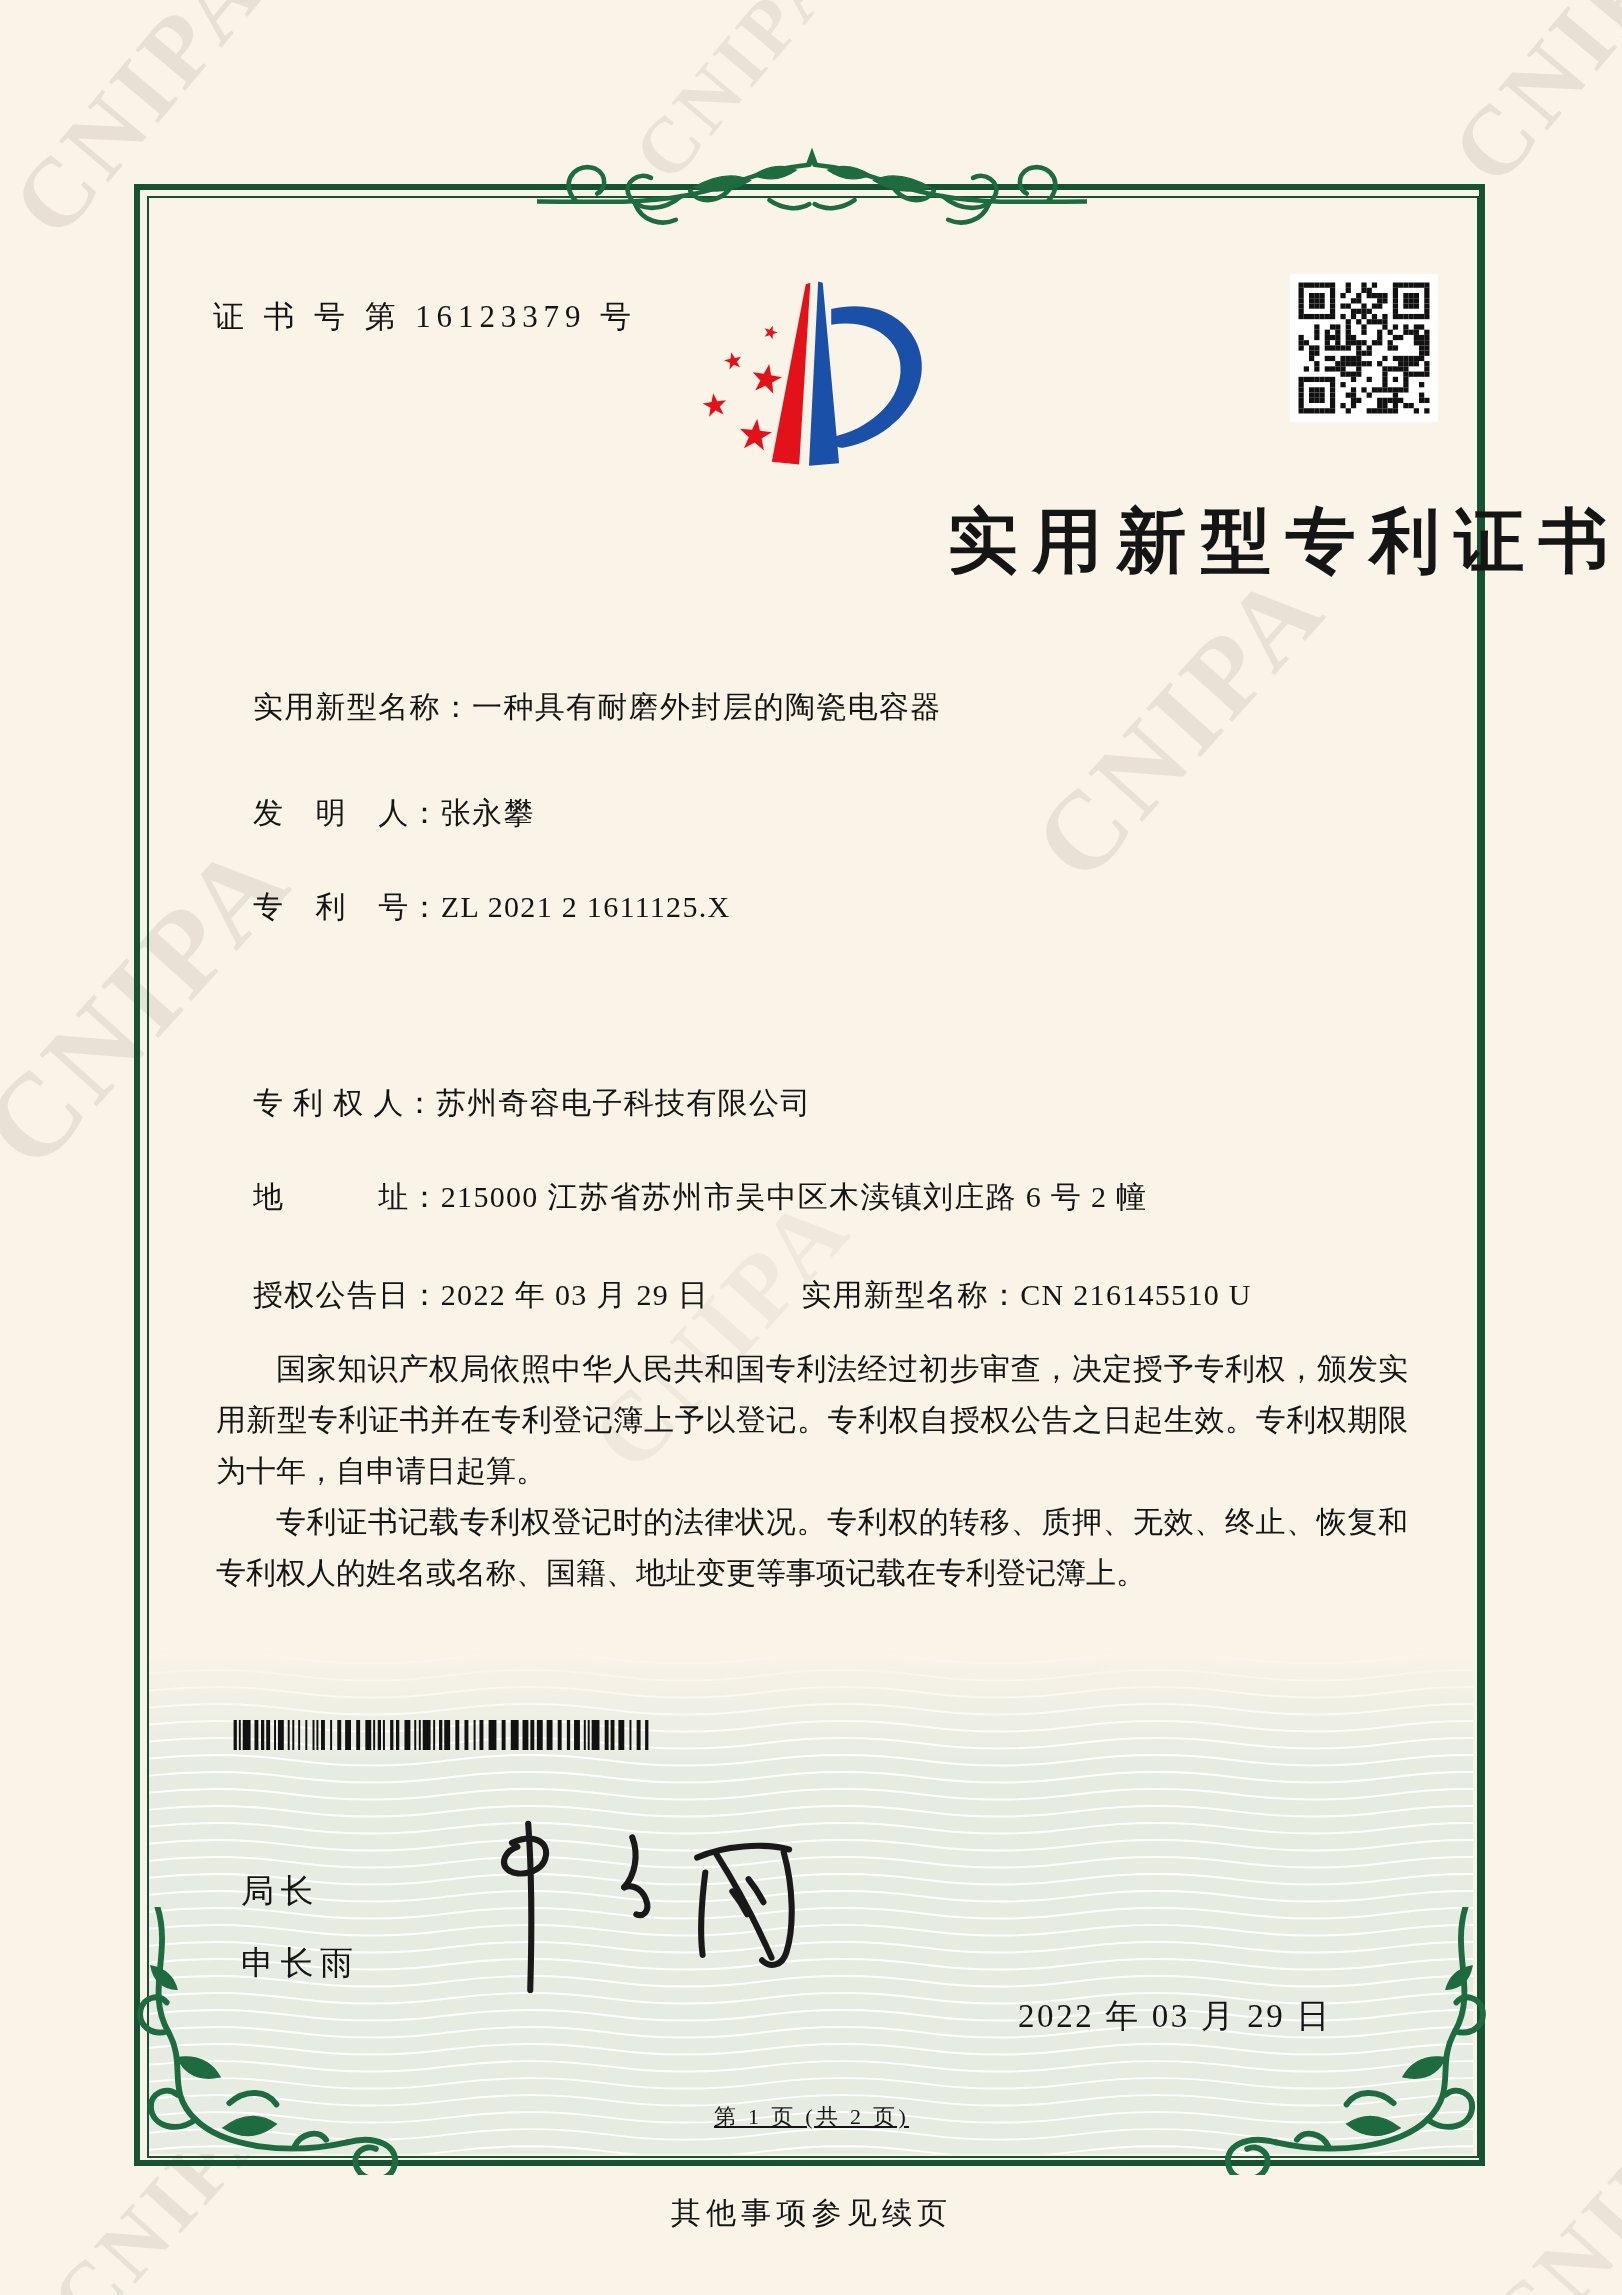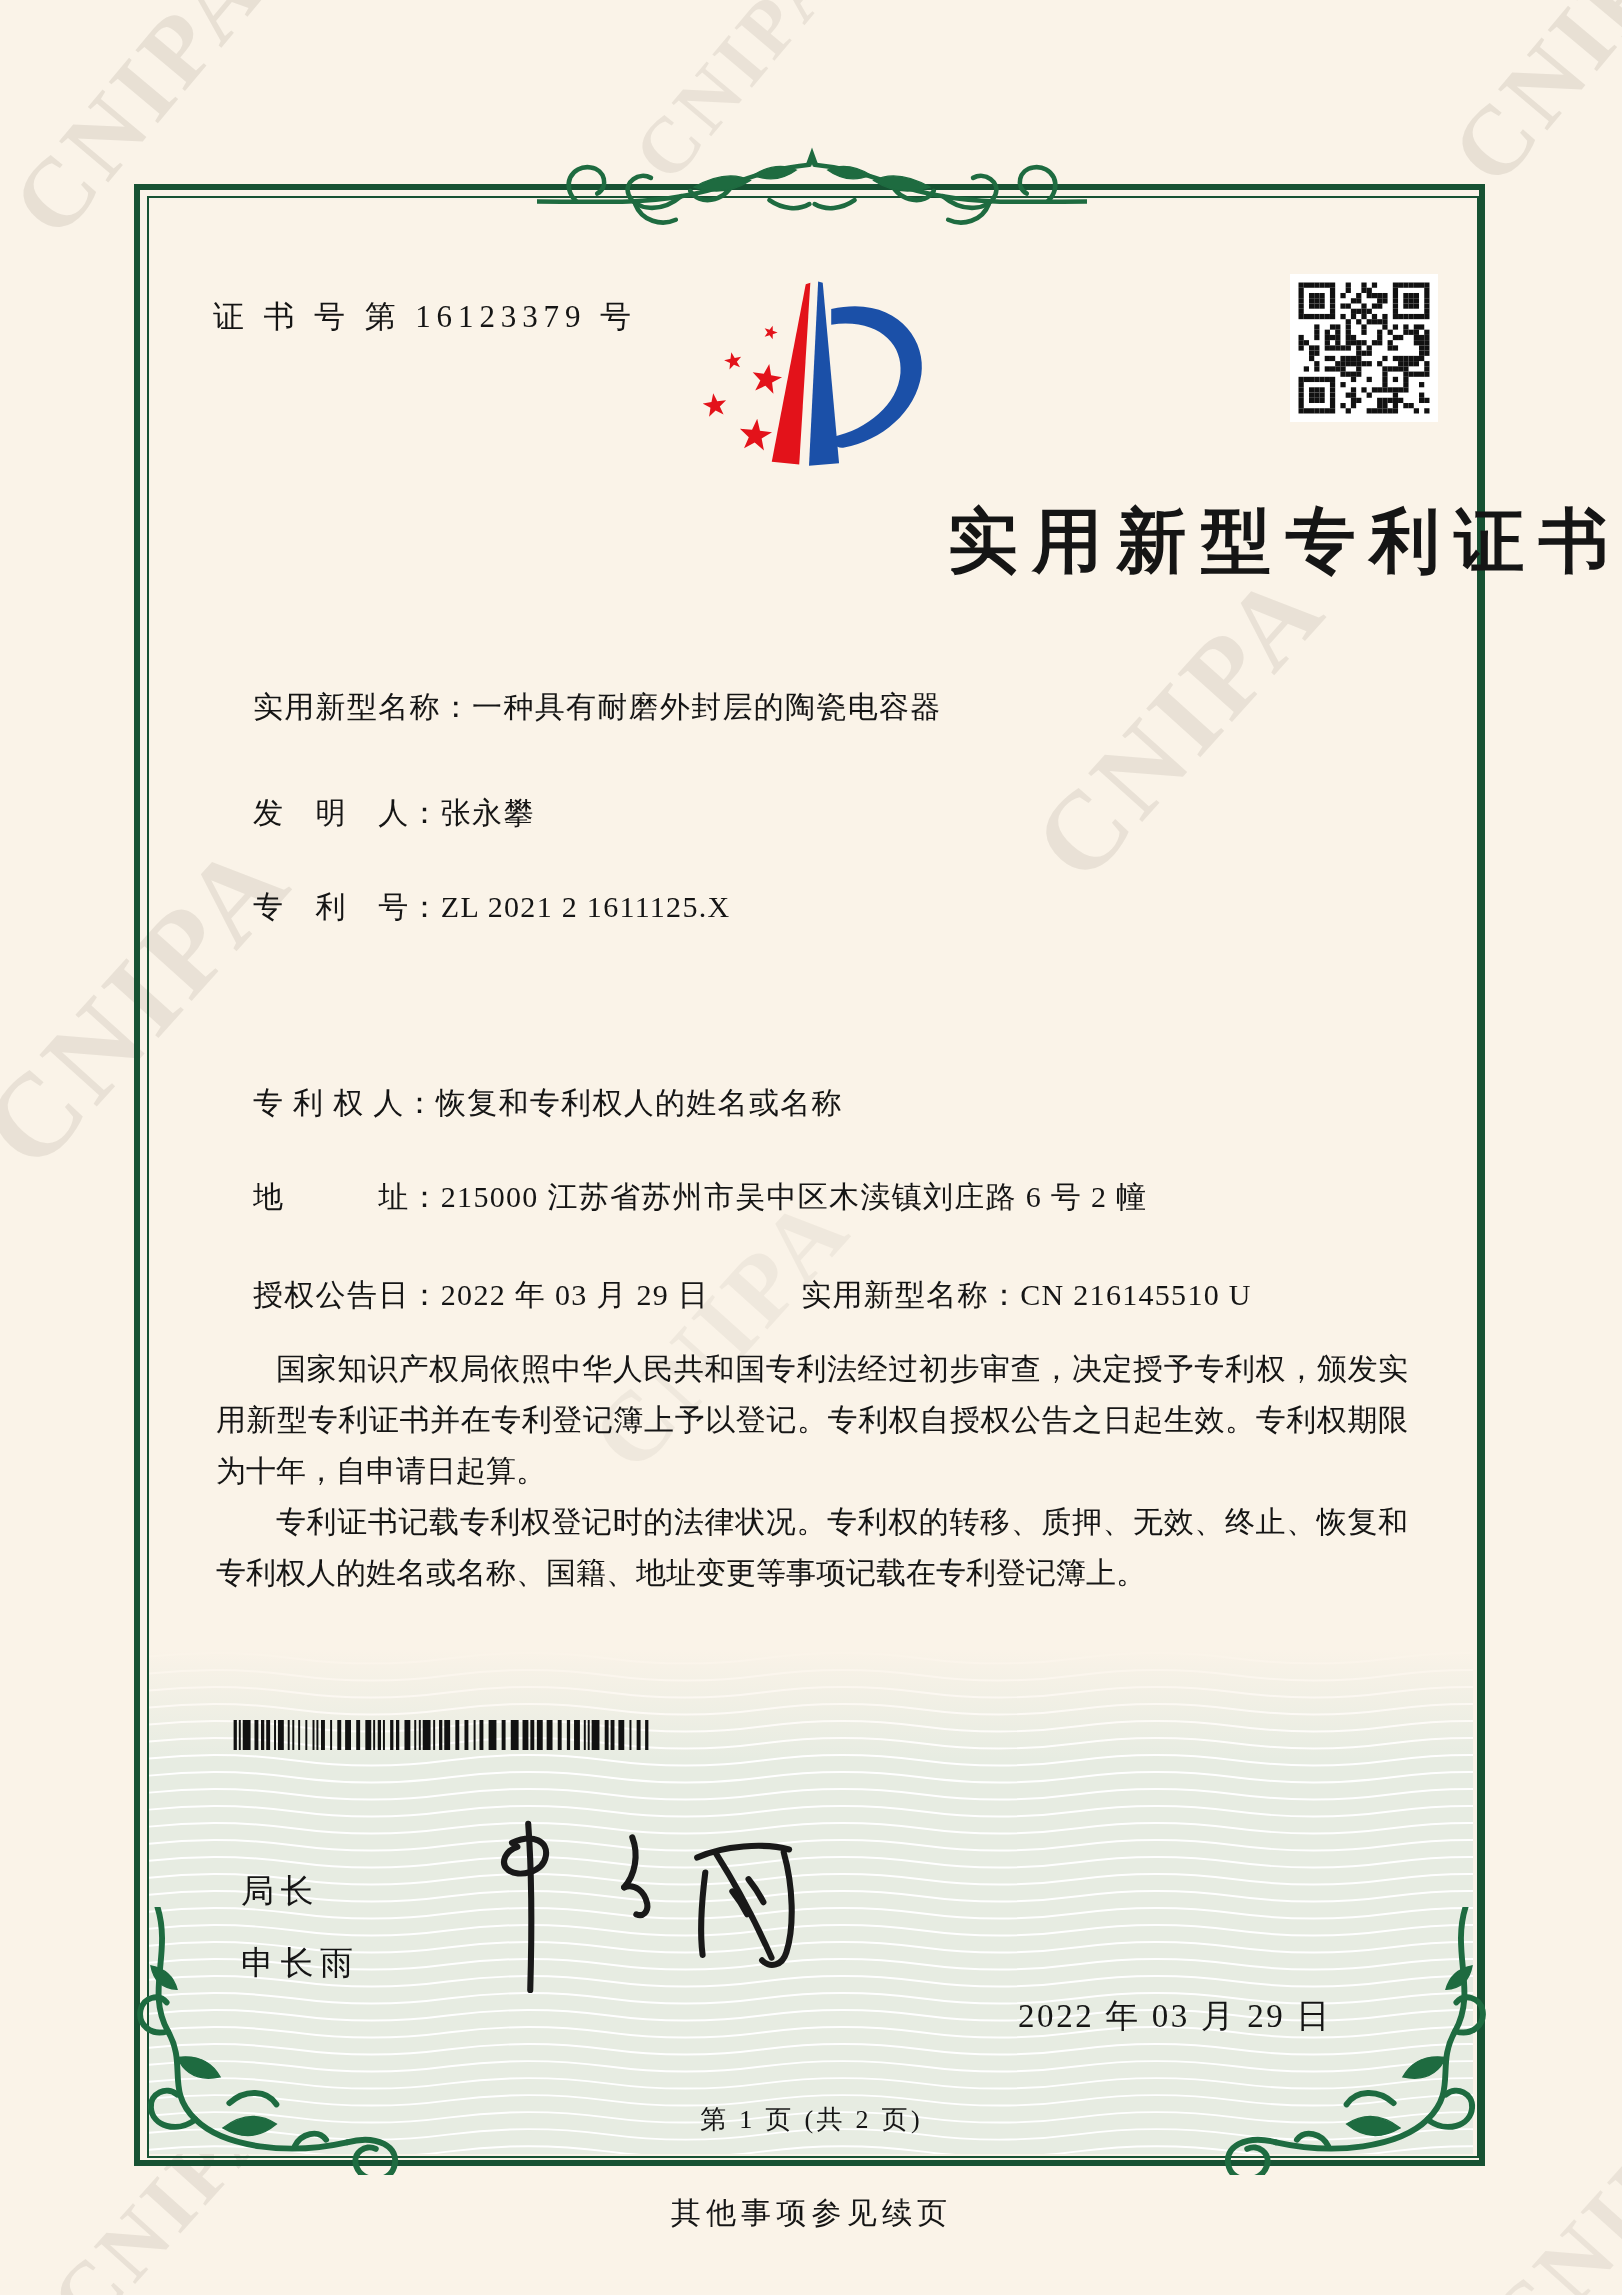--- a/index.html
+++ b/index.html
@@ -37,21 +37,21 @@
          letter-spacing:14.4px;z-index:3;}
   .frow{position:absolute;left:216px;font-size:30px;letter-spacing:1.3px;z-index:3;white-space:nowrap;margin-left:37px;}
   .frow .pair2{margin-left:92px;}
   .paras{position:absolute;left:216px;width:1192px;top:1343px;font-size:30px;line-height:51px;
          text-align:justify;z-index:3;}
   .paras p{margin:0;text-indent:2em;}
   .sig-label{position:absolute;left:241px;font-size:33px;z-index:3;
              font-family:"Liberation Sans","DejaVu Sans",sans-serif;letter-spacing:6.5px;}
   .signature{left:432px;top:1813px;width:406px;height:196px;z-index:3;}
   .date{left:1018px;top:1994px;font-size:33px;letter-spacing:2.6px;z-index:3;}
-  .pageno{left:0;width:100%;top:2102px;text-align:center;font-size:26px;letter-spacing:3.3px;z-index:3;}
+  .pageno{left:0;width:100%;top:2102px;text-align:center;font-size:22px;letter-spacing:3.3px;z-index:3;text-decoration:underline;}
   .footnote{left:0;width:100%;top:2193px;text-align:center;font-size:30px;letter-spacing:5.2px;z-index:3;}
   
   .logo{left:703px;top:275px;width:229px;height:196px;z-index:3;}
   .qr{left:1290px;top:274px;width:148px;height:148px;background:#ffffff;z-index:3;}
   .barcode{left:233px;top:1720px;width:416px;height:30px;z-index:3;}
   .ornament{z-index:4;pointer-events:none;}
   .orn-top{left:537px;top:141px;width:550px;height:115px;}
   .orn-bl{left:131px;top:1907px;width:334px;height:268px;}
   .orn-br{left:1158px;top:1907px;width:334px;height:268px;}
 </style>
@@ -477,21 +477,21 @@
   <div class="frow" style="top:687px">
     <span>实用新型名称：</span><span>一种具有耐磨外封层的陶瓷电容器</span>
   </div>
   <div class="frow" style="top:793px">
     <span>发　明　人：</span><span>张永攀</span>
   </div>
   <div class="frow" style="top:887px">
     <span>专　利　号：</span><span>ZL 2021 2 1611125.X</span>
   </div>
   <div class="frow" style="top:1083px">
-    <span>专 利 权 人：</span><span>恢复和专利权人的姓名或名称</span>
+    <span>专 利 权 人：</span><span>苏州奇容电子科技有限公司</span>
   </div>
   <div class="frow" style="top:1177px">
     <span>地　　　址：</span><span>215000 江苏省苏州市吴中区木渎镇刘庄路 6 号 2 幢</span>
   </div>
   <div class="frow" style="top:1275px">
     <span>授权公告日：</span><span>2022 年 03 月 29 日</span><span class="pair2">实用新型名称：</span><span>CN 216145510 U</span>
   </div>
 
   <div class="paras">
     <p>国家知识产权局依照中华人民共和国专利法经过初步审查，决定授予专利权，颁发实用新型专利证书并在专利登记簿上予以登记。专利权自授权公告之日起生效。专利权期限为十年，自申请日起算。</p>

